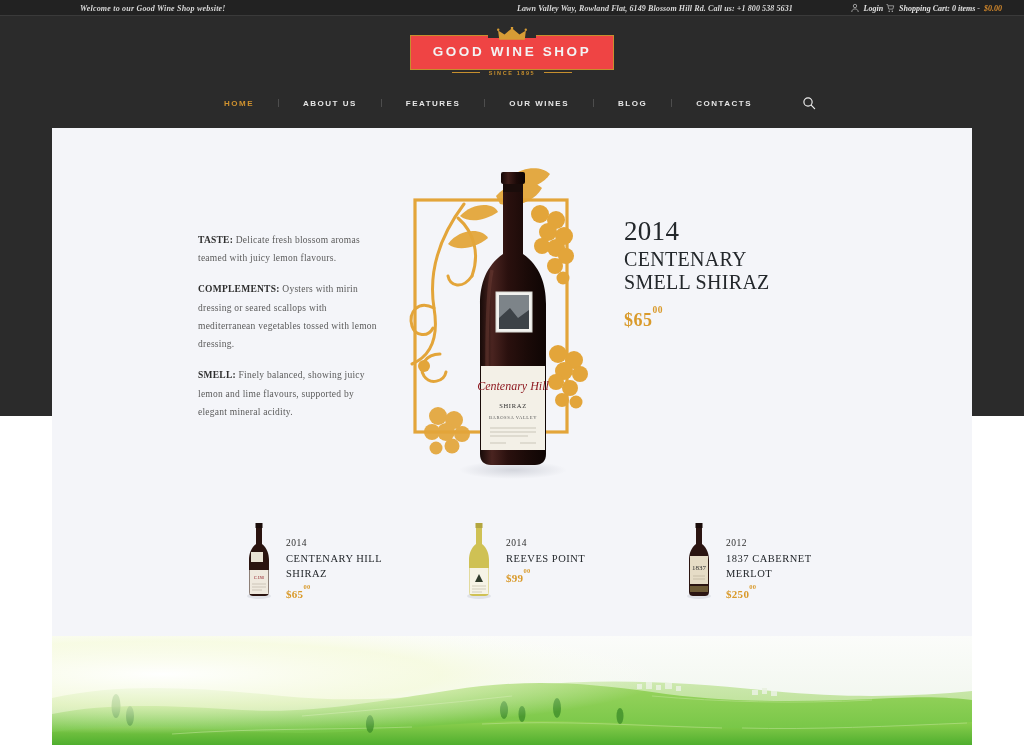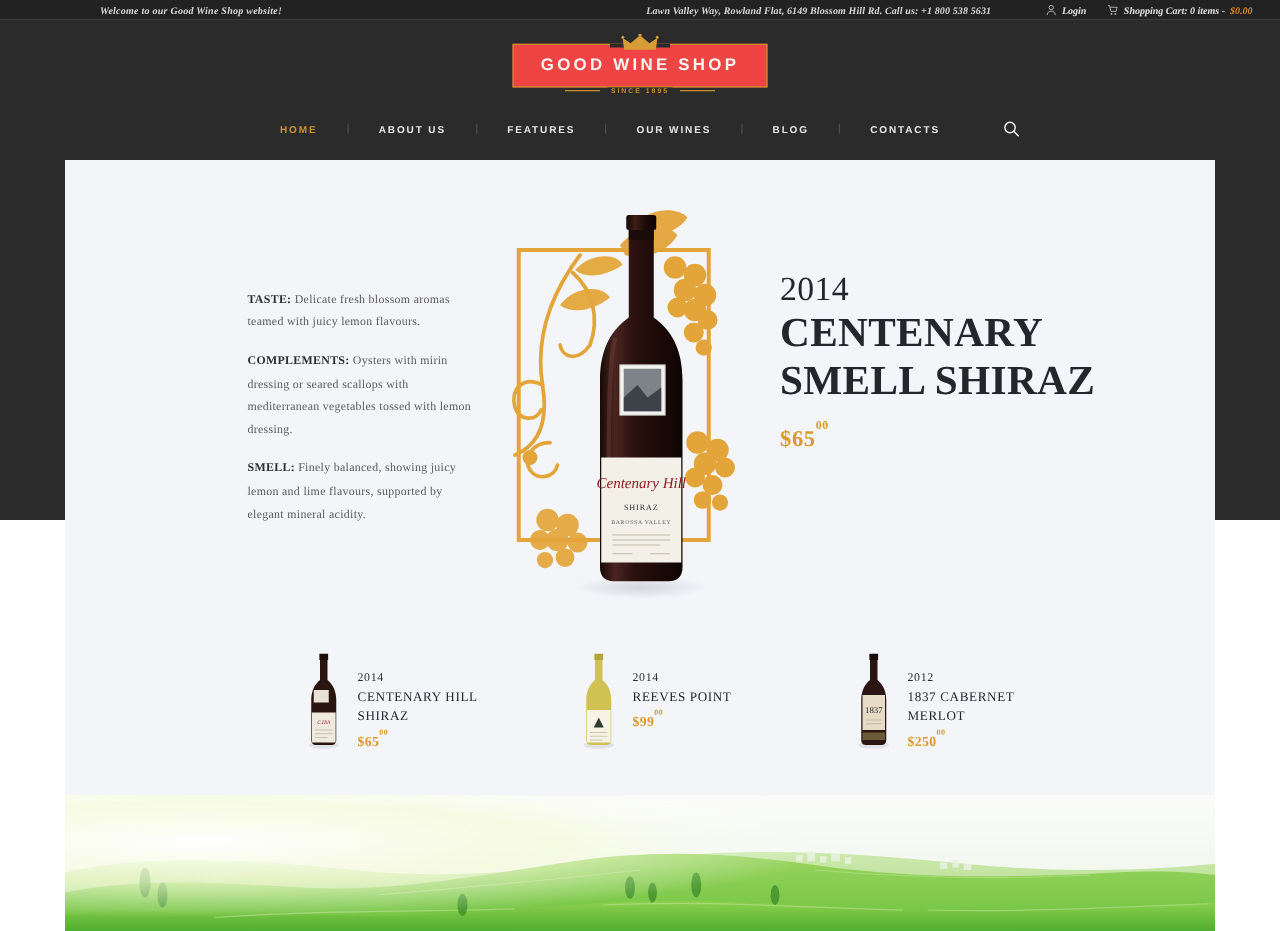--- a/index.html
+++ b/index.html
@@ -34,21 +34,21 @@
   .topbar-center {
     position:absolute; left:517px; top:0; height:16px;
     display:flex; align-items:center;
     font-family:"Liberation Serif", serif;
     font-style:italic; font-weight:bold;
     font-size:8px; color:#d8d8d8; letter-spacing:.1px;
     white-space:nowrap;
   }
   .topbar-right {
     position:absolute; right:22px; top:0; height:16px;
-    display:flex; align-items:center; gap:16px;
+    display:flex; align-items:center; gap:2px;
     white-space:nowrap;
     justify-content:center;
   }
   .tb-link {
     display:flex; align-items:center; gap:4px;
     font-family:"Liberation Serif", serif;
     font-style:italic; font-weight:bold;
     font-size:8px; color:#e2e2e2; cursor:pointer;
   }
   .tb-link .amt { color:#d4892b; }
@@ -118,21 +118,21 @@
   .hero-art { position:absolute; left:348px; top:30px; width:230px; height:330px; }
   .hero-art svg { display:block; width:100%; height:100%; }
 
   
   .hero-info { position:absolute; left:572px; top:88px; width:280px; }
   .hero-year, .hero-title {
     font-family:"Liberation Serif", serif;
     color:#23272b; line-height:1.17; letter-spacing:.3px;
   }
   .hero-year { font-size:27px; }
-  .hero-title { font-size:33px;font-weight:bold; }
+  .hero-title { font-size:20px; }
   .hero-price {
     margin-top:16px;
     font-family:"Liberation Serif", serif;
     font-weight:bold; font-size:18px; color:#d99a2b; letter-spacing:.5px;
   }
   .hero-price sup { font-size:9.5px; top:-.7em; position:relative; }
   .btn-details {
     display:inline-block; margin-top:19px;
     background:#a4182e; color:#fff;
     font-size:8px; font-weight:bold; letter-spacing:1.2px;

